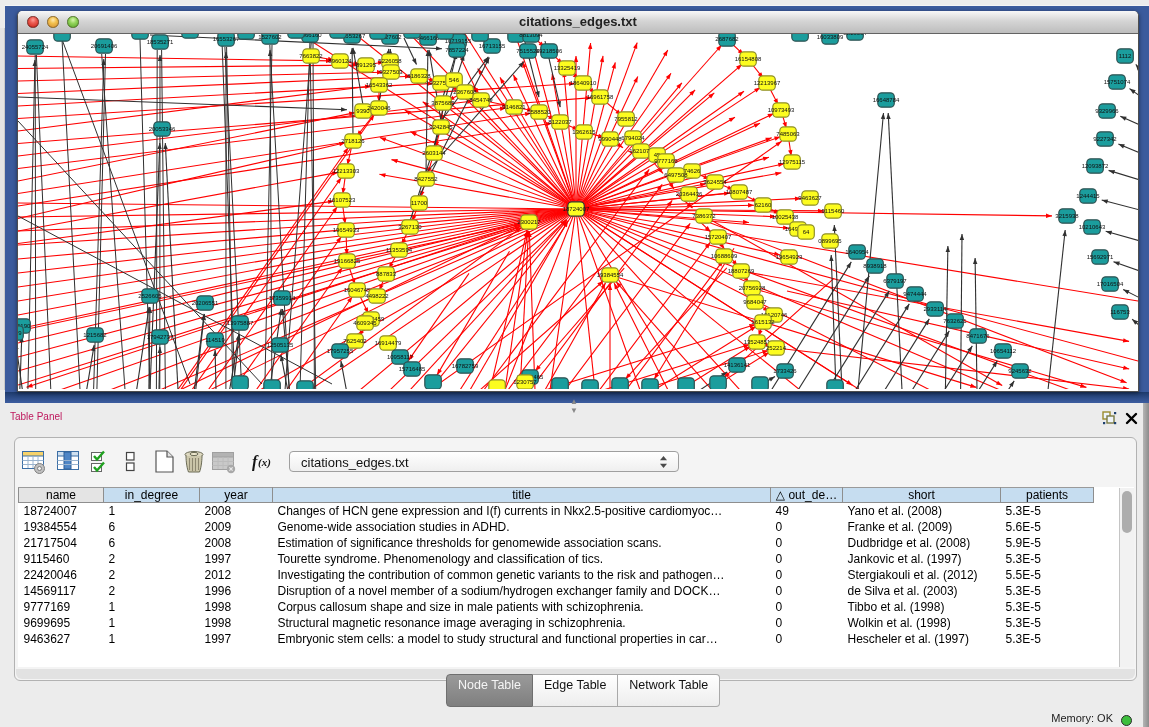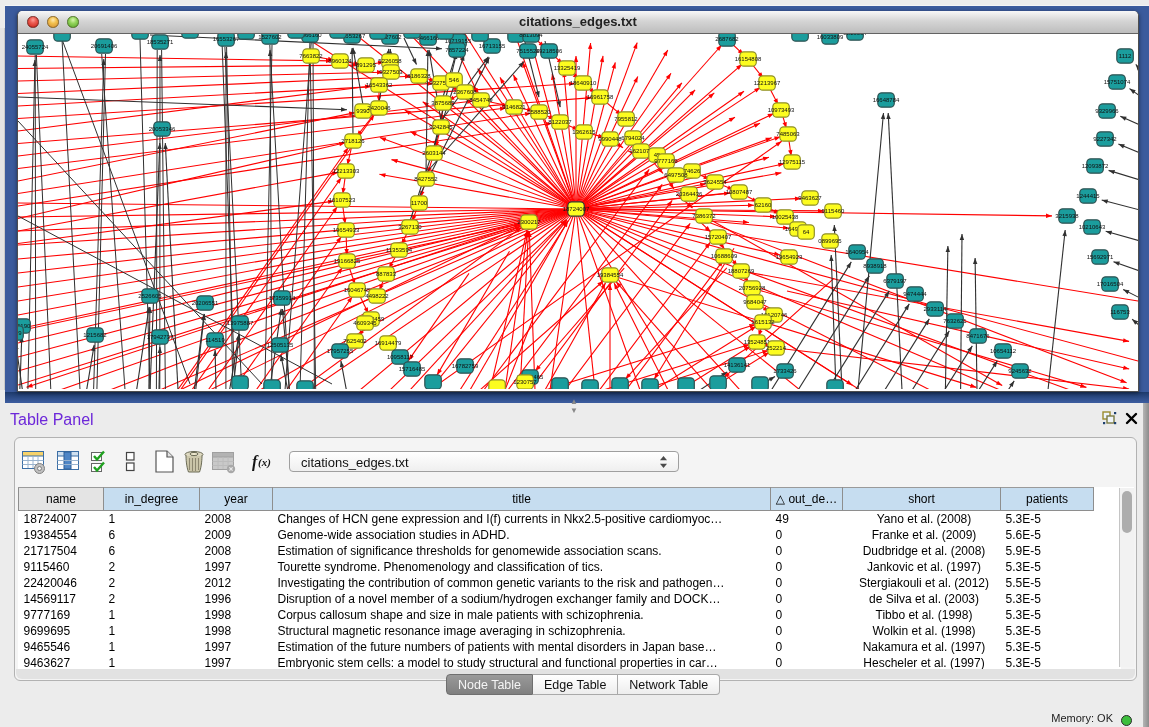--- a/index.html
+++ b/index.html
@@ -8,35 +8,35 @@
 #window { position:absolute; left:12px; top:5px; width:1122px; height:381px; border-radius:5px 5px 0 0; background:#fff; box-shadow:0 1px 4px rgba(0,0,0,0.5); border:1px solid #4e4e4e; border-top:none; }
 #titlebar { position:absolute; left:0; top:0; width:100%; height:23px; border-radius:5px 5px 0 0; background:linear-gradient(#f8f8f8,#d5d5d5 45%,#bdbdbd); border-bottom:1px solid #636363; }
 #titlebar .tt { position:absolute; width:100%; text-align:center; top:3px; font-size:13px; font-weight:bold; color:#222; }
 .light { position:absolute; top:5px; width:11.5px; height:11.5px; border-radius:50%; }
 #lr { left:9px; background:radial-gradient(circle at 50% 30%,#ff9d96 0%,#ec5f55 35%,#d93c31 70%,#8e130c 100%); border:0.5px solid #7a241e;}
 #ly { left:29px; background:radial-gradient(circle at 50% 30%,#ffe9b0 0%,#f2c14e 40%,#e0a33e 75%,#93601b 100%); border:0.5px solid #8a6420;}
 #lg { left:49px; background:radial-gradient(circle at 50% 30%,#d7f5ae 0%,#93d45b 40%,#71b93e 75%,#3d711c 100%); border:0.5px solid #4d7323;}
 #canvas { position:absolute; left:0px; top:23px; width:1120px; height:355px; background:#fff; overflow:hidden; }
 #leftstrip { position:absolute; left:0; top:28px; width:5px; height:362px; background:#e4e4e4; border-right:1px solid #c9c9c9; }
 #tpanel { position:absolute; left:0; top:403px; width:1149px; height:324px; background:#ececec; }
-#tpanel .hdr { position:absolute; left:10px; top:8px; font-size:16px; color:#6d28d9; }
+#tpanel .hdr { position:absolute; left:10px; top:8px; font-size:10px; color:#be185d; }
 #grstrip { position:absolute; right:0px; top:0px; width:6px; height:324px; background:linear-gradient(90deg,#b5b5b5,#8c8c8c); }
 #ipanel { position:absolute; left:14px; top:34px; width:1123px; height:244px; background:#f4f4f4; border:1px solid #b2b2b2; border-radius:6px; }
 #combo { position:absolute; left:274px; top:13px; width:390px; height:21px; background:linear-gradient(#fff,#efefef); border:1px solid #9f9f9f; border-radius:4px; font-size:13px; color:#111; padding:3px 0 0 11px; }
 table.tbl { position:absolute; left:3px; top:49px; border-collapse:collapse; table-layout:fixed; width:1102px; background:#fff; font-size:12px; }
-table.tbl th { background:#c6ddf0; border:1px solid #8e8e8e; border-top:1px solid #9a9a9a; height:23px; font-weight:normal; font-size:12px; padding:0; overflow:hidden; white-space:nowrap; }
+table.tbl th { background:#c6ddf0; border:1px solid #8e8e8e; border-top:1px solid #9a9a9a; height:15px; font-weight:normal; font-size:12px; padding:0; overflow:hidden; white-space:nowrap; }
 table.tbl th.first { background:#e4e4e4; }
 table.tbl td { height:16px; padding:0 0 0 5px; white-space:nowrap; overflow:hidden; border:none; }
-td.c6 { text-align:center; padding:0; }
+td.c6 { padding:0; }
 #tablebg { position:absolute; left:3px; top:49px; width:1116px; height:180px; background:#fff; }
 #vscroll { position:absolute; left:1104px; top:50px; width:15px; height:179px; background:#f2f2f2; border-left:1px solid #c5c5c5; }
 #vthumb { position:absolute; left:2px; top:3px; width:10px; height:42px; background:#adadad; border-radius:5px; }
 #graybottom { position:absolute; left:1px; bottom:1px; width:1119px; height:10px; background:#e2e2e2; border-radius:0 0 6px 6px; }
 #tabs { position:absolute; left:431px; top:236px; height:21px; display:flex; font-size:12.5px; }
-.tab { height:21px; line-height:20px; padding:0 11px; background:linear-gradient(#fff,#ededed); border:1px solid #a9a9a9; border-left:none; color:#111; }
+.tab { height:33px; line-height:20px; padding:0 11px; background:linear-gradient(#fff,#ededed); border:1px solid #a9a9a9; border-left:none; color:#111; }
 .tab.sel { background:linear-gradient(#9a9a9a,#7f7f7f); color:#f5f5f5; border:1px solid #6f6f6f; border-radius:4px 0 0 4px; }
 .tab.last { border-radius:0 4px 4px 0; }
 #memok { position:absolute; right:36px; bottom:3px; font-size:11px; color:#222; }
 #memdot { position:absolute; right:17px; bottom:1px; width:11px; height:11px; border-radius:50%; background:#3dbe3d; border:1px solid #2a2a2a; }
 .icons { position:absolute; left:7px; top:12px; }
 #pfloat { position:absolute; right:31px; top:7px; }
 #pclose { position:absolute; right:11px; top:8px; }
 #divgrip { position:absolute; left:570px; top:-6px; color:#888; font-size:8px; }
 </style></head>
 <body>
@@ -1070,30 +1070,20 @@
               <td class="c1">9699695</td>
               <td class="c2">1</td>
               <td class="c3">1998</td>
               <td class="c4">Structural magnetic resonance image averaging in schizophrenia.</td>
               <td class="c5">0</td>
               <td class="c6">Wolkin et al. (1998)</td>
               <td class="c7">5.3E-5</td>
               <td></td>
             </tr>
             <tr>
-              <td class="c1">9465546</td>
-              <td class="c2">1</td>
-              <td class="c3">1997</td>
-              <td class="c4">Estimation of the future numbers of patients with mental disorders in Japan base…</td>
-              <td class="c5">0</td>
-              <td class="c6">Nakamura et al. (1997)</td>
-              <td class="c7">5.3E-5</td>
-              <td></td>
-            </tr>
-            <tr>
               <td class="c1">9463627</td>
               <td class="c2">1</td>
               <td class="c3">1997</td>
               <td class="c4">Embryonic stem cells: a model to study structural and functional properties in car…</td>
               <td class="c5">0</td>
               <td class="c6">Hescheler et al. (1997)</td>
               <td class="c7">5.3E-5</td>
               <td></td>
             </tr>
         </tbody>

